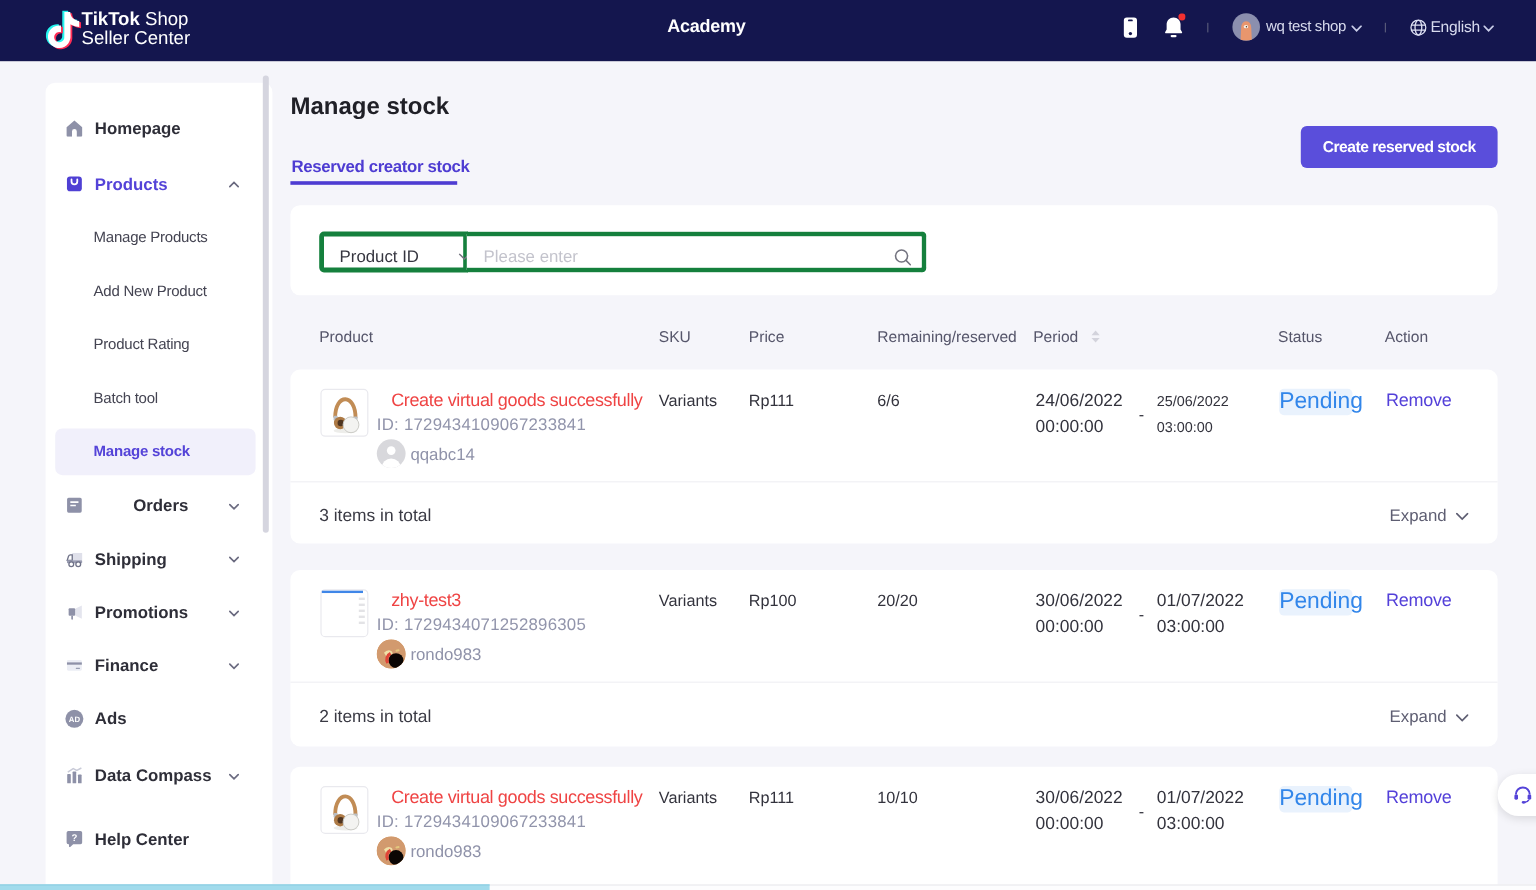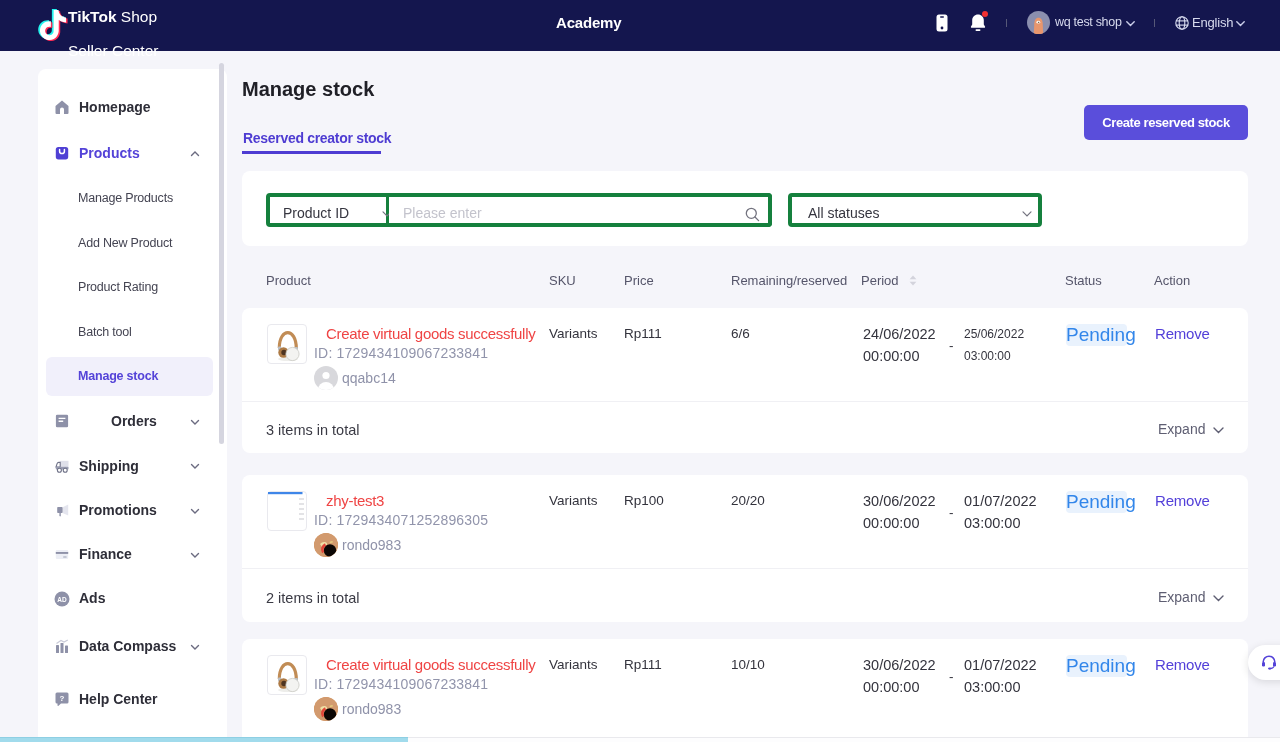--- a/index.html
+++ b/index.html
@@ -62,21 +62,21 @@
 <div id="header">
   <svg class="abs" style="left:38px;top:8px" width="30" height="34" viewBox="0 0 24 26">
     <g transform="translate(0,1)">
       <path fill="#25f4ee" transform="translate(-1.4,-0.8)" d="M12.525.02c1.31-.02 2.61-.01 3.91-.02.08 1.53.63 3.09 1.75 4.17 1.12 1.11 2.7 1.62 4.24 1.79v4.03c-1.44-.05-2.89-.35-4.2-.97-.57-.26-1.1-.59-1.62-.93-.01 2.92.01 5.84-.02 8.75-.08 1.4-.54 2.79-1.35 3.94-1.31 1.92-3.58 3.17-5.91 3.21-1.43.08-2.86-.31-4.08-1.03-2.02-1.19-3.44-3.37-3.65-5.71-.02-.5-.03-1-.01-1.49.18-1.9 1.12-3.72 2.58-4.96 1.66-1.44 3.98-2.13 6.15-1.72.02 1.48-.04 2.96-.04 4.44-.99-.32-2.15-.23-3.02.37-.63.41-1.11 1.04-1.36 1.75-.21.51-.15 1.07-.14 1.61.24 1.64 1.82 3.02 3.5 2.87 1.12-.01 2.19-.66 2.77-1.61.19-.33.4-.67.41-1.06.1-1.79.06-3.57.07-5.36.01-4.03-.01-8.05.02-12.07z"></path>
       <path fill="#fe2c55" transform="translate(1.2,0.8)" d="M12.525.02c1.31-.02 2.61-.01 3.91-.02.08 1.53.63 3.09 1.75 4.17 1.12 1.11 2.7 1.62 4.24 1.79v4.03c-1.44-.05-2.89-.35-4.2-.97-.57-.26-1.1-.59-1.62-.93-.01 2.92.01 5.84-.02 8.75-.08 1.4-.54 2.79-1.35 3.94-1.31 1.92-3.58 3.17-5.91 3.21-1.43.08-2.86-.31-4.08-1.03-2.02-1.19-3.44-3.37-3.65-5.71-.02-.5-.03-1-.01-1.49.18-1.9 1.12-3.72 2.58-4.96 1.66-1.44 3.98-2.13 6.15-1.72.02 1.48-.04 2.96-.04 4.44-.99-.32-2.15-.23-3.02.37-.63.41-1.11 1.04-1.36 1.75-.21.51-.15 1.07-.14 1.61.24 1.64 1.82 3.02 3.5 2.87 1.12-.01 2.19-.66 2.77-1.61.19-.33.4-.67.41-1.06.1-1.79.06-3.57.07-5.36.01-4.03-.01-8.05.02-12.07z"></path>
       <path fill="#ffffff" d="M12.525.02c1.31-.02 2.61-.01 3.91-.02.08 1.53.63 3.09 1.75 4.17 1.12 1.11 2.7 1.62 4.24 1.79v4.03c-1.44-.05-2.89-.35-4.2-.97-.57-.26-1.1-.59-1.62-.93-.01 2.92.01 5.84-.02 8.75-.08 1.4-.54 2.79-1.35 3.94-1.31 1.92-3.58 3.17-5.91 3.21-1.43.08-2.86-.31-4.08-1.03-2.02-1.19-3.44-3.37-3.65-5.71-.02-.5-.03-1-.01-1.49.18-1.9 1.12-3.72 2.58-4.96 1.66-1.44 3.98-2.13 6.15-1.72.02 1.48-.04 2.96-.04 4.44-.99-.32-2.15-.23-3.02.37-.63.41-1.11 1.04-1.36 1.75-.21.51-.15 1.07-.14 1.61.24 1.64 1.82 3.02 3.5 2.87 1.12-.01 2.19-.66 2.77-1.61.19-.33.4-.67.41-1.06.1-1.79.06-3.57.07-5.36.01-4.03-.01-8.05.02-12.07z"></path>
     </g>
   </svg>
   <div class="abs" style="left:68px;top:10px;color:#fff;font-size:15.5px;line-height:14px;">
     <div><b>TikTok</b> <span style="font-weight:400">Shop</span></div>
-    <div style="font-weight:400;margin-top:20px;">Seller Center</div>
+    <div style="font-weight:400;margin-top:2px;">Seller Center</div>
   </div>
   <div class="navlink" style="left:556px;">Academy</div>
   <svg class="abs" style="left:936px;top:14px" width="12" height="18" viewBox="0 0 12 18">
     <rect x="0.5" y="0.5" width="11" height="17" rx="2.5" fill="#fff"></rect>
     <rect x="4" y="2.2" width="4" height="1.6" rx="0.8" fill="#14164e"></rect>
     <circle cx="6" cy="14" r="1.4" fill="#14164e"></circle>
   </svg>
   <svg class="abs" style="left:969px;top:11px" width="19" height="22" viewBox="0 0 19 22">
     <path fill="#fff" d="M9 3.5 C5.7 3.5 3.2 6 3.2 9.2 L3.2 13.5 L2 15.6 A0.8 0.8 0 0 0 2.7 16.8 L15.3 16.8 A0.8 0.8 0 0 0 16 15.6 L14.8 13.5 L14.8 9.2 C14.8 6 12.3 3.5 9 3.5 Z"></path>
     <rect x="6.5" y="18.2" width="5" height="1.8" rx="0.9" fill="#fff"></rect>
@@ -209,26 +209,20 @@
       <span style="left:13px;color:#35353f;">Product ID</span>
     <svg class="abs" style="left:112px;top:14px" width="10" height="6" viewBox="0 0 10 6">
         <path d="M1 0.8 L5 4.8 L9 0.8" stroke="#73737f" stroke-width="1.2" fill="none" stroke-linecap="round"></path>
       </svg>
   </div>
   <div class="fbox" id="inpbox">
       <span style="left:14px;color:#c3c3cc;">Please enter</span>
     <svg class="abs" style="left:356px;top:10px" width="15" height="15" viewBox="0 0 15 15">
         <circle cx="6.3" cy="6.3" r="5" stroke="#73737f" stroke-width="1.3" fill="none"></circle>
         <line x1="10" y1="10" x2="13.6" y2="13.6" stroke="#73737f" stroke-width="1.3" stroke-linecap="round"></line>
-      </svg>
-  </div>
-  <div class="fbox" id="statbox">
-      <span style="left:16px;color:#35353f;">All statuses</span>
-    <svg class="abs" style="left:230px;top:14px" width="10" height="6" viewBox="0 0 10 6">
-        <path d="M1 0.8 L5 4.8 L9 0.8" stroke="#73737f" stroke-width="1.2" fill="none" stroke-linecap="round"></path>
       </svg>
   </div>
 </div>
 
 <div class="th" style="left:266px;">Product</div>
 <div class="th" style="left:549px;">SKU</div>
 <div class="th" style="left:624px;">Price</div>
 <div class="th" style="left:731px;">Remaining/reserved</div>
 <div class="th" style="left:861px;">Period</div>
 <svg class="abs" style="left:908px;top:275px" width="10" height="11" viewBox="0 0 10 11">

